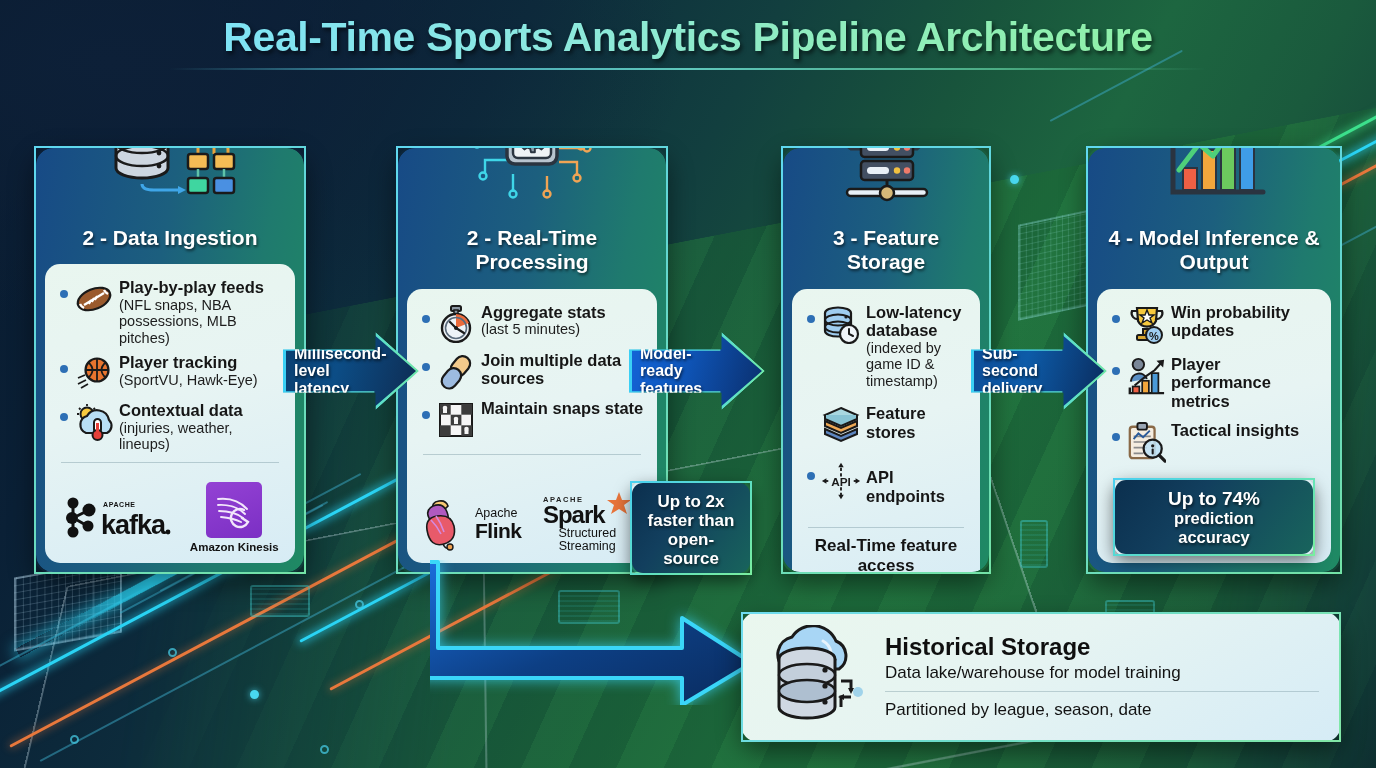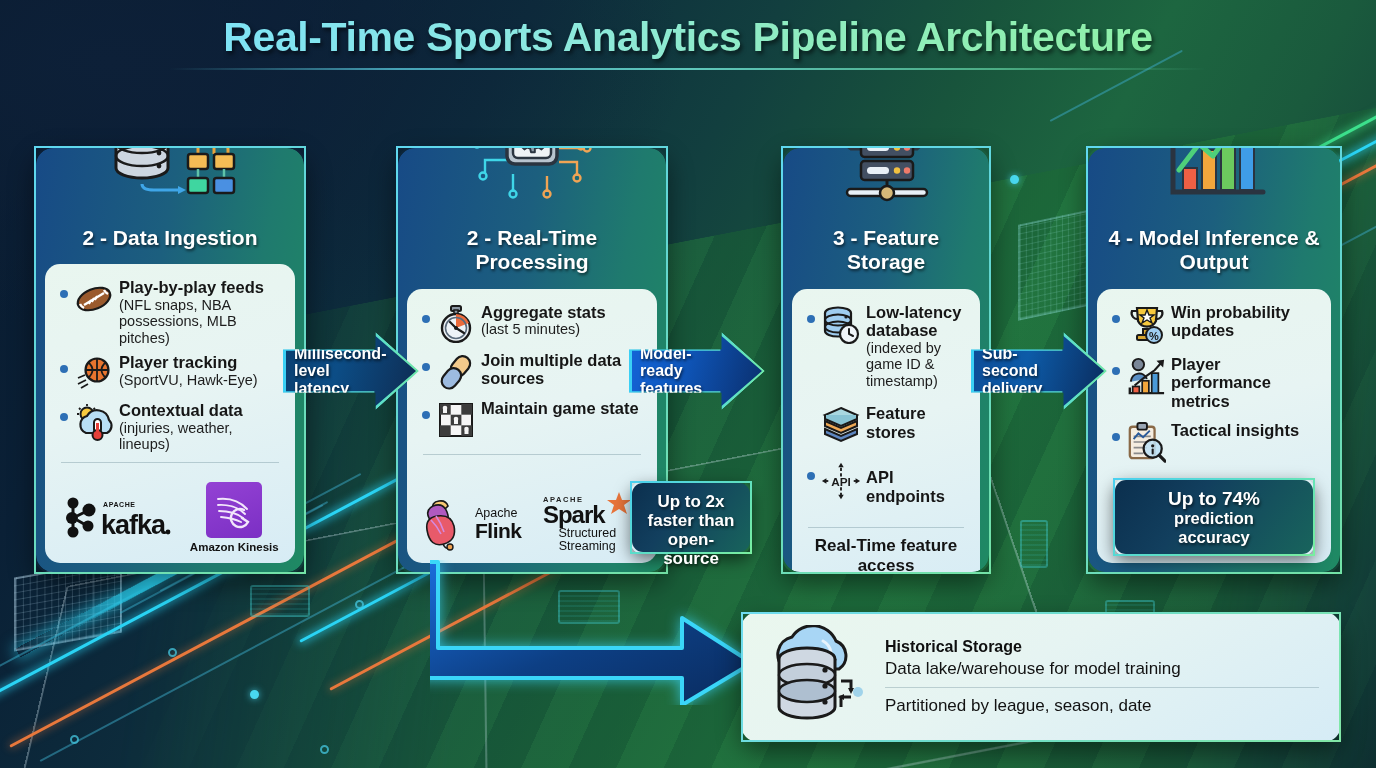--- a/index.html
+++ b/index.html
@@ -342,21 +342,21 @@
     border-image: linear-gradient(140deg, #6fdcf0 0%, #6ddcc8 50%, #81e8a6 100%) 1;
     background: linear-gradient(150deg, #eaf7ee 0%, #e6f4f2 45%, #d6ecf6 100%);
     box-shadow: 0 10px 24px rgba(0,0,0,.45);
     z-index: 8;
     display: flex;
     align-items: center;
     padding: 12px 20px;
     gap: 18px;
   }
   .hist-text { flex: 1; }
-  .hist-title { font-size: 16px; font-weight: bold; color: #0f0f0f; line-height: 1.2; }
+  .hist-title { font-size: 24px; font-weight: bold; color: #0f0f0f; line-height: 1.2; }
   .hist-sub { font-size: 17px; color: #121212; line-height: 1.3; margin-top: 1px; }
   .hist-div { height: 1px; background: rgba(120,150,160,.4); margin: 7px 0 7px; }
   .hist-sub2 { font-size: 17px; color: #121212; line-height: 1.3; }
 
   
   .l-arrow { position: absolute; left: 430px; top: 560px; z-index: 7; }
 </style>
 </head>
 <body>
 
@@ -631,21 +631,21 @@
                 <rect x="23.3" y="23.3" width="10.7" height="10.7" fill="#3c3c3c"></rect>
                 <circle cx="7" cy="6" r="2.3" fill="#f5f5f5"></circle>
                   <rect x="5" y="7" width="4" height="4" fill="#f5f5f5"></rect>
                 <circle cx="18" cy="17" r="2.3" fill="#f5f5f5"></circle>
                   <rect x="16" y="18" width="4" height="4" fill="#f5f5f5"></rect>
                 <circle cx="28.5" cy="27" r="2.3" fill="#f5f5f5"></circle>
                   <rect x="26.5" y="28" width="4" height="4" fill="#f5f5f5"></rect>
               </svg>
             </div>
             <div class="b-text">
-              <div class="b-main">Maintain game state</div>
+              <div class="b-main">Maintain snaps state</div>
             </div>
           </div>
         </div>
 
         <div class="divider" style="margin-top:14px;"></div>
 
         <div class="logo-row">
           <div class="flink-logo">
             <svg width="52" height="56" viewBox="0 0 52 56">
               <path d="M14,14 q-2,-8 6,-9 q7,-1 9,5 l-4,4 z" fill="#f7c873" stroke="#1a1a1a" stroke-width="1.6"></path>
@@ -674,21 +674,21 @@
                 </svg>
               </div>
               <div class="spark-sub">Structured Streaming</div>
             </div>
           </div>
         </div>
       </div>
     </div>
   </div>
 
-  <div class="callout" style="left:630px; top:481px; width:122px; height:73px;">
+  <div class="callout" style="left:630px; top:481px; width:122px; height:94px;">
     <div class="callout-inner"></div>
     <div class="line2" style="font-size:17px;">Up to 2x</div>
     <div class="line2" style="font-size:17px;">faster than</div>
     <div class="line2" style="font-size:17px;">open-source</div>
   </div>
 
   <div class="connector" style="left:629px; top:332px; width:136px; height:78px;">
     <div class="conn-shape">
       <div class="conn-outline"></div>
       <div class="conn-fill" style="background: linear-gradient(105deg, #1464d8 0%, #0f57bc 38%, #0a2e6b 100%);"></div>

